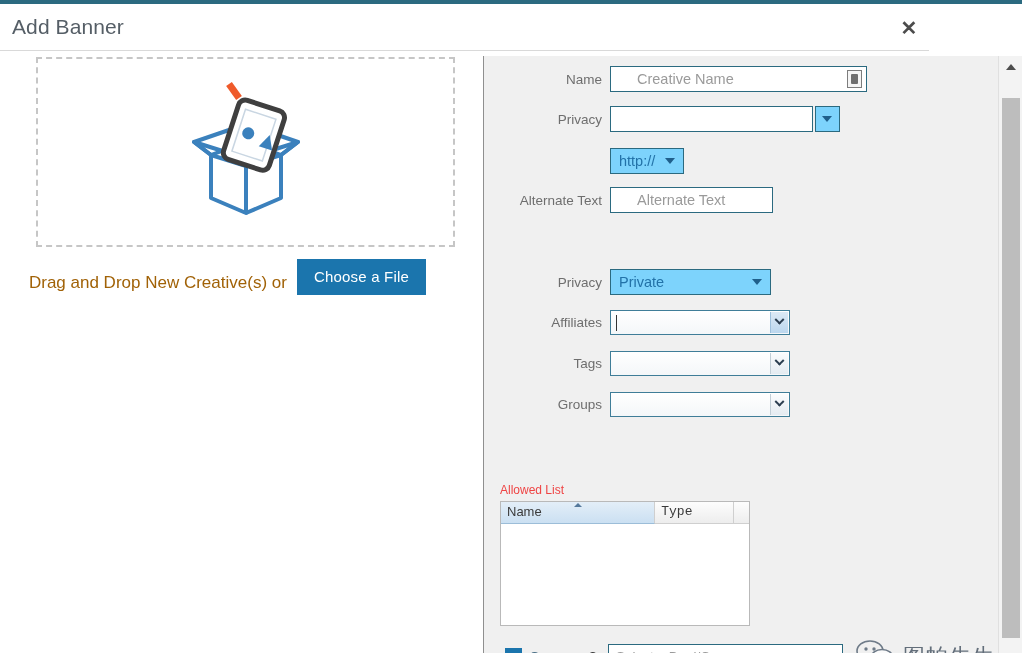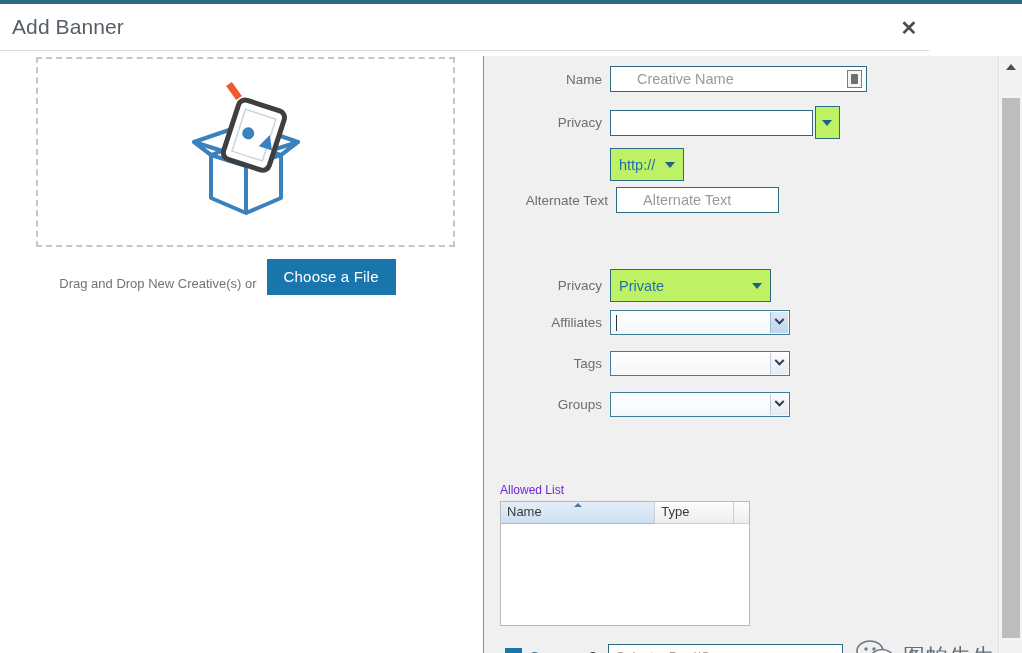--- a/index.html
+++ b/index.html
@@ -64,21 +64,21 @@
     position: absolute; left: 50%; top: 50%;
     transform: translate(-50%, -50%);
   }
   .dz-caption {
     position: absolute; left: 0; top: 207px;
     width: 455px;
     display: flex; align-items: center; justify-content: center;
     gap: 10px;
   }
   .dz-caption-text {
-    font-size: 13px; color: #737373;
+    font-size: 17px; color: #a16207;
     white-space: nowrap;
     margin-top: 12px;
   }
   .choose-file-btn {
     background: #1b75ad;
     color: #ffffff;
     font-size: 15px;
     padding: 9px 17px 10px;
     cursor: pointer;
     white-space: nowrap;
@@ -130,22 +130,22 @@
   .name-icon i {
     display: block; width: 7px; height: 10px;
     background: #6f6f6f;
     border-radius: 1px;
   }
 
   
   .sel-themed {
     position: relative;
     border: 1px solid #2b6a80;
-    background: #bef264;
-    height: 33px;
+    background: #7dd3fc;
+    height: 26px;
     display: flex; align-items: center;
     padding: 0 8px;
     cursor: pointer;
   }
   .sel-themed .v { font-size: 14.5px; color: #2272a8; white-space: nowrap; }
   .sel-themed .tri {
     position: absolute; right: 8px; top: 50%;
     transform: translateY(-50%);
     width: 0; height: 0;
     border-left: 5px solid transparent;
@@ -183,21 +183,21 @@
     transform: rotate(45deg) translate(-2px, -2px);
   }
   .combo-native .caret-cursor {
     position: absolute; left: 5px; top: 4px;
     width: 1px; height: 16px; background: #333;
   }
 
   
   .allowed-wrap { position: absolute; left: 500px; top: 431px; }
   .allowed-label {
-    font-size: 12px; color: #6d28d9;
+    font-size: 12px; color: #ef4444;
     margin-bottom: 4px;
   }
   .allowed-table {
     width: 250px; height: 125px;
     border: 1px solid #b9b9b9;
     background: #ffffff;
     position: relative;
   }
   .at-head { display: flex; height: 22px; }
   .at-th {
@@ -207,21 +207,21 @@
     border-right: 1px solid #cfcfcf;
     background: linear-gradient(#fdfdfd, #ededed);
     border-bottom: 1px solid #cfcfcf;
     overflow: hidden;
   }
   .at-th.sorted {
     background: linear-gradient(#e3eef8, #cbe0f2);
     border-bottom: 1px solid #9cbdd8;
   }
   .at-th.c-name { width: 162px; }
-  .at-th.c-type { width: 82px; }
+  .at-th.c-type { width: 82px; font-family: Liberation Mono, monospace; }
   .at-th.c-pad  { width: 16px; border-right: none; }
   .sort-arrow {
     position: absolute; left: 50%; top: 1px;
     transform: translateX(-50%);
     width: 0; height: 0;
     border-left: 4px solid transparent;
     border-right: 4px solid transparent;
     border-bottom: 4px solid #55799c;
   }
   .at-body { height: 101px; background: #ffffff; }
@@ -372,21 +372,21 @@
     </div>
 
     <div class="field-row" style="left:0; top:92px;">
       <div style="width:118px;"></div>
       <div class="sel-themed proto-sel" style="margin-left:8px;">
         <span class="v">http://</span>
         <span class="tri"></span>
       </div>
     </div>
 
-    <div class="field-row" style="left:6px; top:131px;">
+    <div class="field-row" style="left:0; top:131px;">
       <div class="f-label" style="width:118px;">Alternate Text</div>
       <input class="txt-input" style="width: 163px; margin-left: 8px;" type="text" placeholder="Alternate Text">
     </div>
 
 
     <div class="field-row" style="left:0; top:213px;">
       <div class="f-label" style="width:118px;">Privacy</div>
       <div class="sel-themed" style="width:161px; margin-left:8px;">
         <span class="v">Private</span>
         <span class="tri"></span>

